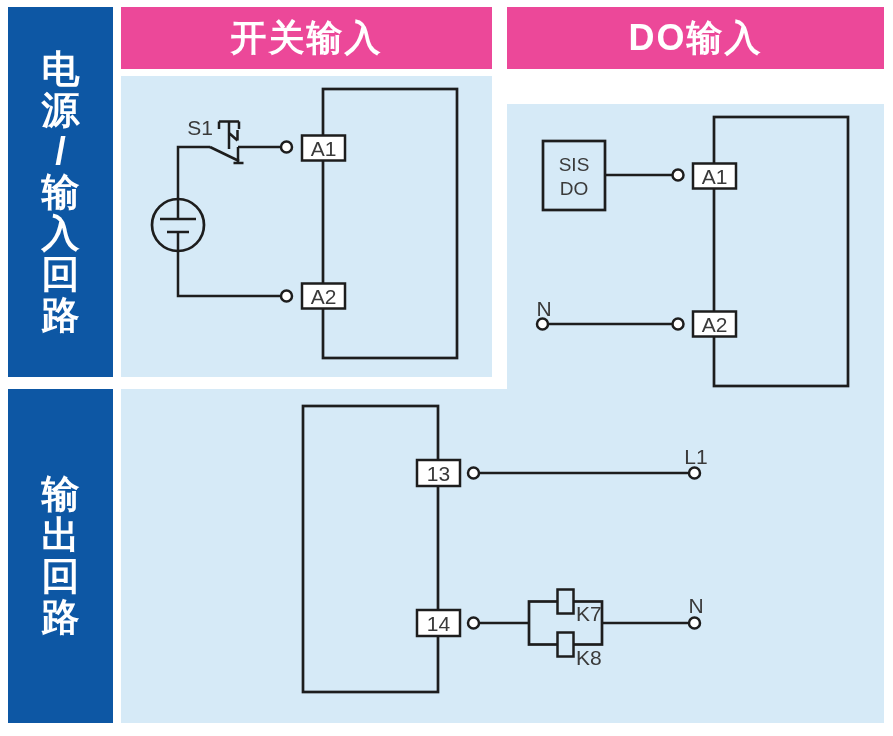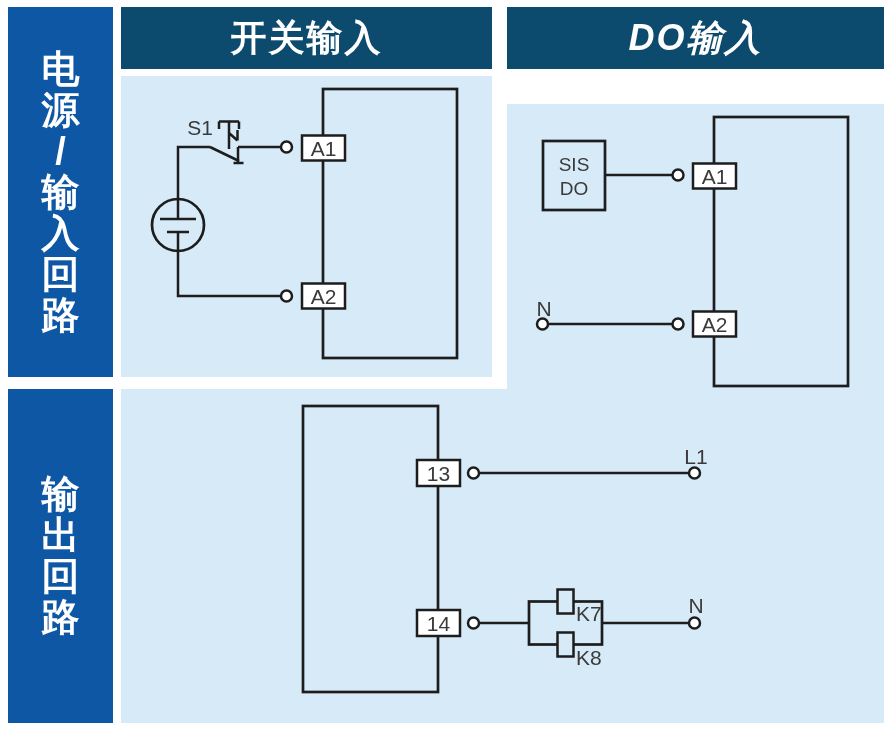--- a/index.html
+++ b/index.html
@@ -8,30 +8,30 @@
     font-family:"Liberation Sans","DejaVu Sans",sans-serif;
   }
   .banner{
     position:absolute;background:#0d57a4;color:#ffffff;
     display:flex;flex-direction:column;align-items:center;justify-content:center;
   }
   .bchar{
     font-size:38px;font-weight:bold;line-height:41px;text-align:center;
   }
   .hdr{
-    position:absolute;background:#0c4a6e;color:#ffffff;
+    position:absolute;background:#ec4899;color:#ffffff;
     display:flex;align-items:center;justify-content:center;
     font-size:36px;font-weight:bold;letter-spacing:2px;
   }
   .panel{position:absolute;background:#d6eaf7;}
   .panel svg{display:block;width:100%;height:100%;}
   #banner1{left:8px;top:7px;width:105px;height:370px;}
   #banner2{left:8px;top:389px;width:105px;height:334px;}
   #header1{left:121px;top:7px;width:371px;height:62px;}
-  #header2{left:507px;top:7px;width:377px;height:62px;font-style:italic;}
+  #header2{left:507px;top:7px;width:377px;height:62px;}
   #panel1{left:121px;top:76px;width:371px;height:301px;}
   #panel2{left:507px;top:76px;width:377px;height:301px;margin-top:28px;}
   #panel3{left:121px;top:389px;width:763px;height:334px;}
   .wire{stroke:#1d1d1d;stroke-width:2.5;fill:none;}
   .outline{stroke:#1d1d1d;stroke-width:2.7;fill:none;}
   .tbox{stroke:#1d1d1d;stroke-width:2.5;fill:#ffffff;}
   .coil{stroke:#1d1d1d;stroke-width:2.5;fill:#d6eaf7;}
   .tcirc{stroke:#1d1d1d;stroke-width:2.5;fill:#ffffff;}
   .lbl{
     fill:#3a3a3a;font-size:21px;font-family:"Liberation Sans","DejaVu Sans",sans-serif;

